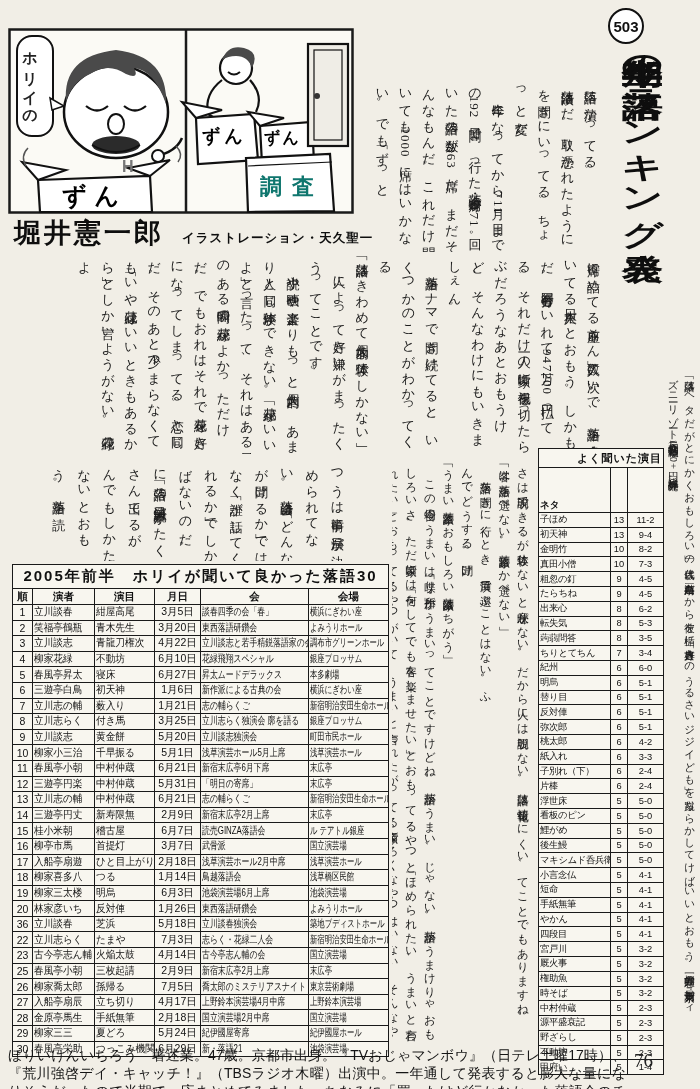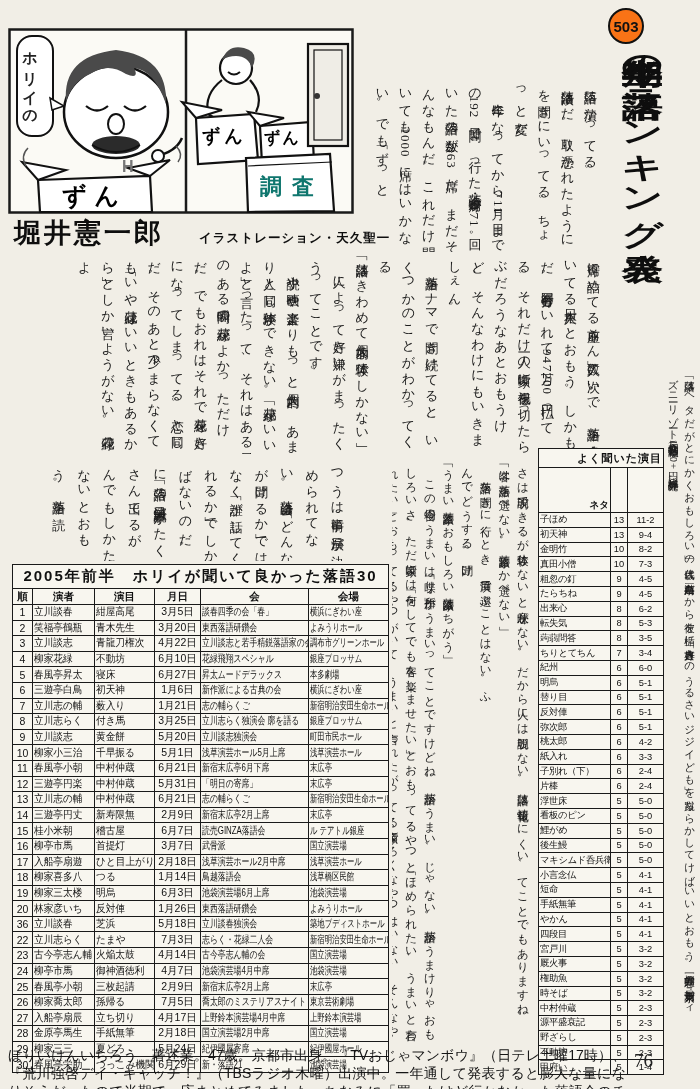--- a/index.html
+++ b/index.html
@@ -4,29 +4,29 @@
 <style>
   html,body{margin:0;padding:0;}
   body{width:700px;height:1089px;position:relative;background:#f1eee6;overflow:hidden;
        font-family:"Liberation Serif",serif;color:#1b1b1b;}
   .abs{position:absolute;}
   .vtext{position:absolute;writing-mode:vertical-rl;white-space:pre-line;overflow:hidden;
          font-family:"Liberation Serif",serif;color:#1b1b1b;}
   
   .issue-circle{position:absolute;left:608px;top:8px;width:32px;height:32px;border:2.5px solid #111;
         border-radius:50%;display:flex;align-items:center;justify-content:center;
-        font:700 15px "Liberation Sans",sans-serif;background:#f97316;color:#111;}
+        font:700 15px "Liberation Sans",sans-serif;background:#ffffff;color:#111;}
   .main-title{position:absolute;left:616px;top:36px;margin:0;writing-mode:vertical-rl;
         font-family:"Liberation Sans",sans-serif;font-size:41px;font-weight:900;color:#0e0e0e;
         letter-spacing:0px;transform:scaleY(.70);transform-origin:top left;white-space:nowrap;}
   
   .comic{position:absolute;left:8px;top:28px;width:346px;height:186px;}
   .comic-label{position:absolute;font-family:"Liberation Sans",sans-serif;font-weight:900;color:#000000;}
   .bubble-label{writing-mode:vertical-rl;font-size:15px;color:#222;letter-spacing:2px;}
-  .byline{position:absolute;left:14px;top:215px;display:flex;align-items:baseline;gap:17px;
+  .byline{position:absolute;left:14px;top:215px;display:flex;align-items:baseline;gap:0;
         font-family:"Liberation Sans",sans-serif;color:#0e0e0e;}
   .byline .name{font-size:27px;font-weight:900;letter-spacing:3px;}
   .byline .credit{font-size:12.5px;font-weight:700;letter-spacing:1px;margin-left:18px;}
   
   .intro {left:358px;top:80px;width:244px;height:172px;font-size:13px;line-height:1.78;letter-spacing:1px;}
   .band1 {left:2px;top:252px;width:603px;height:202px;font-size:13px;line-height:1.78;letter-spacing:1px;}
   .band2 {left:2px;top:460px;width:348px;height:101px;font-size:13px;line-height:1.95;letter-spacing:1.2px;}
   .corridor {left:392px;top:460px;width:140px;height:582px;font-size:11.5px;line-height:1.62;letter-spacing:0.8px;}
   .margin-note {left:664px;top:372px;width:33px;height:645px;font-size:10.5px;line-height:1.55;letter-spacing:0.5px;}
   
@@ -39,21 +39,21 @@
   .t-head th{height:15px;font-weight:700;text-align:center;}
   .c-rank{text-align:center;}
   .c-date{text-align:center;font-size:9.5px;}
   .sq{display:inline-block;transform-origin:0 50%;white-space:nowrap;}
   .sq92{transform:scaleX(.92);} .sq75{transform:scaleX(.75);} .sq70{transform:scaleX(.70);}
   
   .freq{position:absolute;left:538px;top:448px;width:125px;background:#f8f6ef;
         font-family:"Liberation Sans",sans-serif;}
   .freq th,.freq td{border:1px solid #1a1a1a;padding:0 1px;color:#111;overflow:hidden;}
   .f-title th{height:18px;font-size:11px;font-weight:700;text-align:right;letter-spacing:1px;}
-  .f-head th{height:44px;vertical-align:bottom;text-align:right;font-size:9.5px;font-weight:700;}
+  .f-head th{height:44px;vertical-align:bottom;text-align:left;font-size:9.5px;font-weight:700;}
   .vh{writing-mode:vertical-rl;font-size:8.5px;font-weight:700;line-height:1.1;display:inline-block;}
   .freq td{height:13.8px;font-size:9.3px;white-space:nowrap;}
   .f-neta{text-align:left;letter-spacing:-0.3px;}
   .f-total{text-align:center;} .f-split{text-align:center;}
   
   .footer-bio{position:absolute;left:8px;top:1047px;width:618px;font-size:14px;line-height:1.28;
         font-family:"Liberation Sans",sans-serif;color:#151515;text-align:justify;}
   .page-num{position:absolute;left:634px;top:1050px;font:400 19px "Liberation Serif",serif;color:#222;}
 </style>
 </head>
@@ -356,28 +356,20 @@
 
       <tr>
         <td class="c-rank">23</td>
         <td class="c-performer"><span class="sq sq92">古今亭志ん輔</span></td>
         <td class="c-piece"><span class="sq sq92">火焔太鼓</span></td>
         <td class="c-date">4月14日</td>
         <td class="c-event"><span class="sq sq75">古今亭志ん輔の会</span></td>
         <td class="c-venue"><span class="sq sq70">国立演芸場</span></td>
       </tr>
 
-      <tr>
-        <td class="c-rank">24</td>
-        <td class="c-performer"><span class="sq sq92">柳亭市馬</span></td>
-        <td class="c-piece"><span class="sq sq92">御神酒徳利</span></td>
-        <td class="c-date">4月7日</td>
-        <td class="c-event"><span class="sq sq75">池袋演芸場4月中席</span></td>
-        <td class="c-venue"><span class="sq sq70">池袋演芸場</span></td>
-      </tr>
 
       <tr>
         <td class="c-rank">25</td>
         <td class="c-performer"><span class="sq sq92">春風亭小朝</span></td>
         <td class="c-piece"><span class="sq sq92">三枚起請</span></td>
         <td class="c-date">2月9日</td>
         <td class="c-event"><span class="sq sq75">新宿末広亭2月上席</span></td>
         <td class="c-venue"><span class="sq sq70">末広亭</span></td>
       </tr>
 

